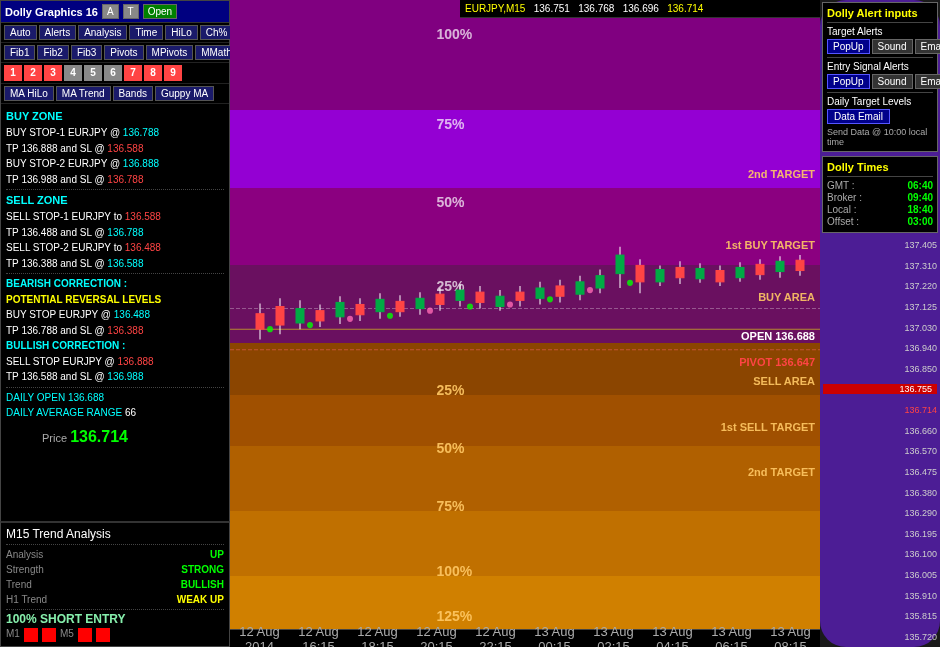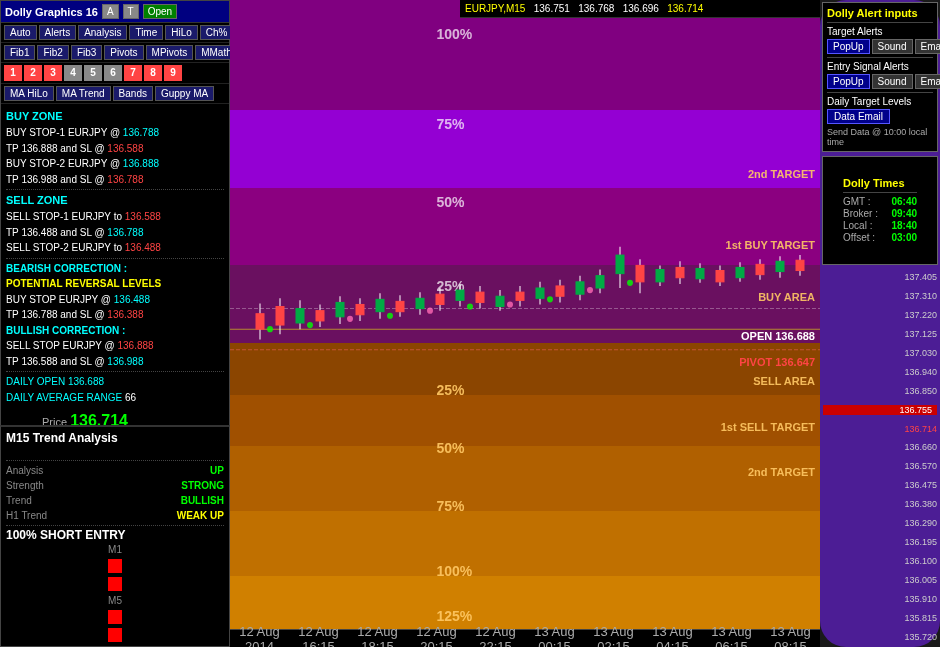--- a/index.html
+++ b/index.html
@@ -133,52 +133,51 @@
       bottom: 0;
       width: 230px;
       background: #000;
       border: 1px solid #444;
       border-top: 2px solid #333;
       padding: 4px 5px;
     }
     .trend-title {
       color: #fff;
       font-size: 12px;
-      font-weight: bold;
-      margin-bottom: 15px;
+      font-weight: normal;
+      margin-bottom: 3px;
     }
     .trend-row {
       display: flex;
       justify-content: space-between;
       font-size: 10px;
       line-height: 1.5;
     }
     .trend-label { color: #888; }
     .trend-val-up { color: #00ff00; font-weight: bold; }
     .trend-val-strong { color: #00ff00; font-weight: bold; }
     .trend-val-bullish { color: #00ff00; font-weight: bold; }
     .trend-val-weakup { color: #ffff00; font-weight: bold; }
 
     .entry-signal-title {
       color: #fff;
       font-size: 11px;
       font-weight: bold;
       margin-top: 4px;
     }
     .short-entry {
-      color: #ffffff;
+      color: #86efac;
       font-size: 12px;
       font-weight: bold;
     }
     .m1m5-row {
       display: flex;
-      align-items: center;
+      align-items: flex-start;
       gap: 4px;
       margin-top: 2px;
-      flex-direction: column;
     }
     .m1m5-label { color: #888; font-size: 10px; }
     .red-square {
       width: 14px; height: 14px;
       background: #ff0000;
       display: inline-block;
     }
 
     
     #chart-area {
@@ -343,21 +342,21 @@
     }
     .div-line {
       border-top: 1px solid #444;
       margin: 3px 0;
     }
 
     #dolly-times-box {
       background: #000;
       border: 1px solid #666;
       margin: 2px;
-      padding: 20px;
+      padding: 4px;
     }
     .times-title {
       color: #ffff00;
       font-weight: bold;
       font-size: 11px;
       margin-bottom: 3px;
     }
     .time-row {
       display: flex;
       justify-content: space-between;
@@ -477,20 +476,23 @@
     <div class="section-div"></div>
     <div class="zone-title">SELL ZONE</div>
     <div class="signal-line">
       <span>SELL STOP-1 EURJPY to </span><span class="val-red">136.588</span>
     </div>
     <div class="signal-line">
       <span>TP 136.488 </span><span> and SL @ </span><span class="val-cyan">136.788</span>
     </div>
     <div class="signal-line">
       <span>SELL STOP-2 EURJPY to </span><span class="val-red">136.488</span>
+    </div>
+    <div class="signal-line">
+      <span>TP 136.388 </span><span> and SL @ </span><span class="val-cyan">136.588</span>
     </div>
     <div class="section-div"></div>
     <div style="color:#00ffff;font-size:10px;font-weight:bold;">BEARISH CORRECTION :</div>
     <div style="color:#ffff00;font-weight:bold;font-size:10px;">POTENTIAL REVERSAL LEVELS</div>
     <div class="signal-line">
       <span>BUY STOP EURJPY @ </span><span class="val-cyan">136.488</span>
     </div>
     <div class="signal-line">
       <span>TP 136.788 </span><span> and SL @ </span><span class="val-red">136.388</span>
     </div>

